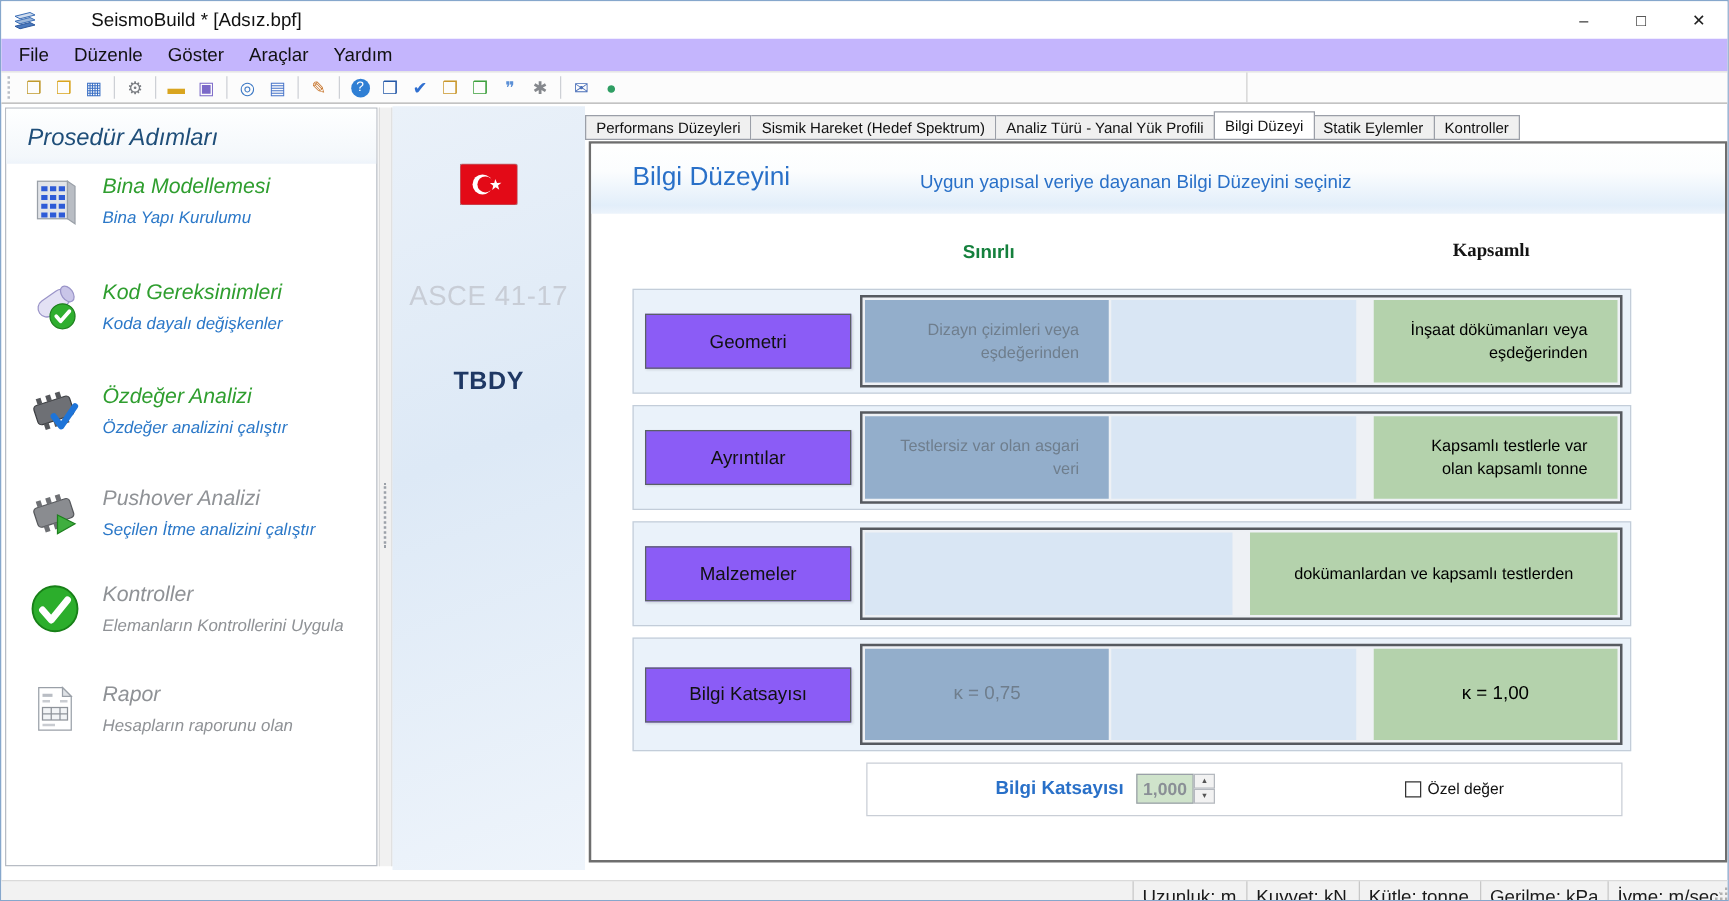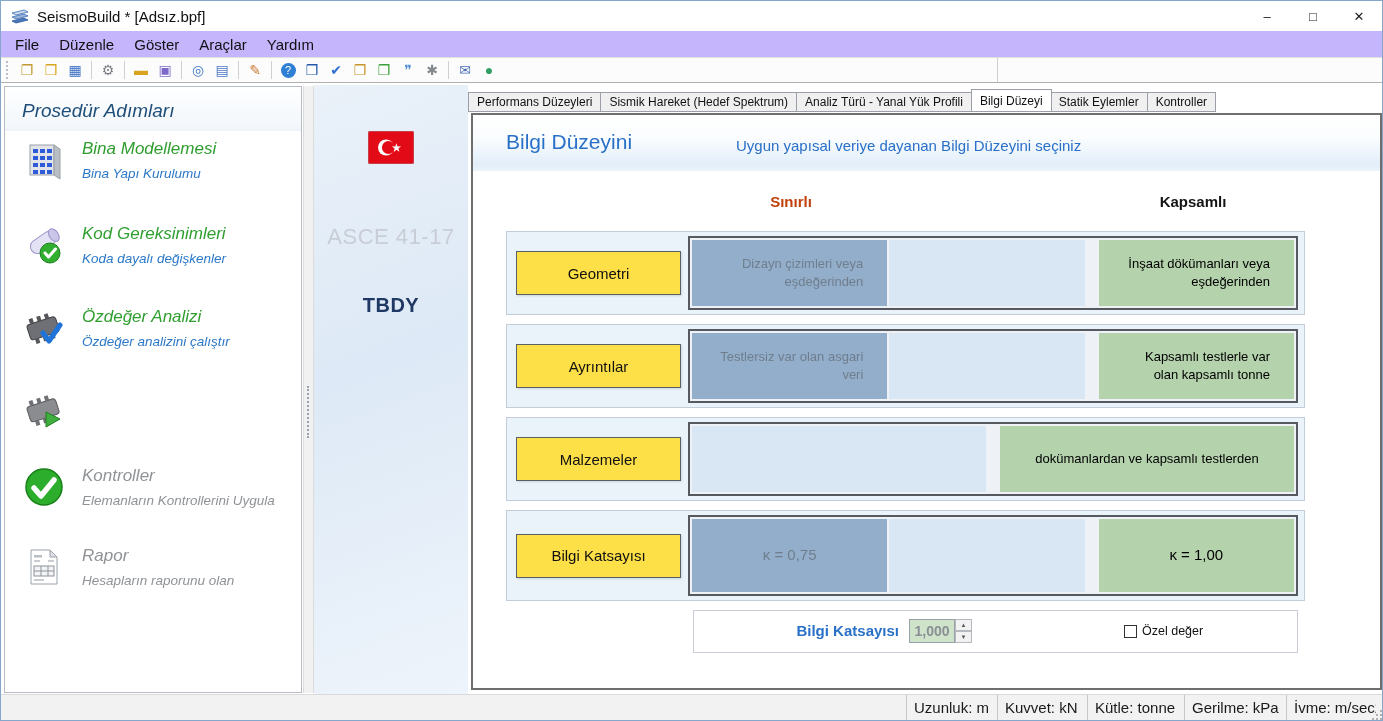--- a/index.html
+++ b/index.html
@@ -2,21 +2,21 @@
 <html><head>
 <meta charset="utf-8">
 <style>
   * { margin:0; padding:0; box-sizing:border-box; }
   body { font-family:"Liberation Sans", sans-serif; background:#888; }
   .window{
     position:relative; width:1383px; height:721px; background:#fff;
     border:1px solid #86a7cc; overflow:hidden; font-family:"Liberation Sans", sans-serif;
   }
   
-  .titlebar{position:absolute;left:0;top:0;right:0;height:30px;background:#fff;display:flex;align-items:center;padding-left:9px;}
+  .titlebar{position:absolute;left:0;top:0;right:0;height:30px;background:#fff;display:flex;align-items:center;padding-left:9px;gap:36px;}
   .app-icon{width:20px;height:17px;margin-right:7px;}
   .title-text{font-size:15px;color:#111;}
   .win-controls{position:absolute;right:0;top:0;height:30px;display:flex;}
   .win-btn{width:46px;height:30px;display:flex;align-items:center;justify-content:center;font-size:13px;color:#222;cursor:default;}
   
   .menubar{position:absolute;left:0;top:30px;right:0;height:26px;background:#c4b5fd;display:flex;align-items:center;padding-left:4px;}
   .menu-item{font-size:15px;color:#111;padding:3px 10px;}
   
   .toolbar{position:absolute;left:0;top:56px;right:0;height:26px;background:#fcfcfc;border-top:1px solid #e0e0e0;border-bottom:1px solid #b0b0b0;}
   .tb-band{position:absolute;left:0;top:0;bottom:0;width:997px;border-right:1px solid #cfcfcf;display:flex;align-items:center;}
@@ -49,42 +49,42 @@
   .tabs{position:absolute;left:467px;top:88px;right:2px;height:23px;display:flex;align-items:flex-end;}
   .tab{height:20px;padding:0 8px;background:#f0f0f0;border:1px solid #9b9fa8;border-left:none;display:flex;align-items:center;font-size:12px;color:#111;white-space:nowrap;}
   .tab:first-child{border-left:1px solid #9b9fa8;}
   .tab.active{height:23px;background:#fff;border-left:1px solid #9b9fa8;position:relative;z-index:2;margin:0 -1px;}
   
   .panel{position:absolute;left:470px;top:112px;width:911px;height:577px;border:2px solid #6e6e6e;background:#fff;}
   .panel-header{position:absolute;left:0;top:0;right:0;height:56px;background:linear-gradient(180deg,#ffffff 0%,#fbfdfe 40%,#e2eefa 88%,#ecf3fb 100%);}
   .panel-title{position:absolute;left:33px;top:15px;font-size:21px;color:#2970C8;}
   .panel-sub{position:absolute;left:263px;top:22px;font-size:15px;color:#2970C8;}
   .colhead{position:absolute;top:78px;width:200px;text-align:center;font-size:15px;font-weight:bold;}
-  .col-lim{left:218px;color:#c2410c;}
-  .col-comp{left:620px;color:#141414;}
+  .col-lim{left:218px;color:#15803d;}
+  .col-comp{left:620px;color:#141414;font-family:Liberation Serif, serif;}
   .lvl-row{position:absolute;left:33px;width:799px;background:#eaf2fa;border:1px solid #c3cdd9;}
   .r0{top:116px;height:84px}.r1{top:209px;height:84px}.r2{top:302px;height:84px}.r3{top:395px;height:91px}
-  .row-label{position:absolute;left:9px;top:50%;transform:translateY(-50%);width:165px;height:44px;background:#fde047;border:1px solid #5a5f66;display:flex;align-items:center;justify-content:center;font-size:15px;color:#111;box-shadow:1px 1px 2px rgba(0,0,0,.12);}
+  .row-label{position:absolute;left:9px;top:50%;transform:translateY(-50%);width:165px;height:44px;background:#8b5cf6;border:1px solid #5a5f66;display:flex;align-items:center;justify-content:center;font-size:15px;color:#111;box-shadow:1px 1px 2px rgba(0,0,0,.12);}
   .cells{position:absolute;left:181px;top:4px;bottom:4px;width:610px;border:2px solid #565a60;background:#eef1f5;display:flex;gap:2px;padding:2px;}
   .cell{flex:1;display:flex;align-items:center;justify-content:center;text-align:right;font-size:13px;line-height:1.35;padding:0 24px;}
   .cell-lim{background:#93aecb;color:#6f7e8d;}
   .cell-mid{background:#d9e6f4;}
   .cell-comp{background:#b4d2ac;color:#000000;margin-left:12px;}
   .r3 .cell{font-size:15px;}
   
   .factor-band{position:absolute;left:220px;top:495px;width:605px;height:43px;border:1px solid #c9ced6;background:#fff;}
   .factor-label{position:absolute;left:0;top:11px;width:205px;text-align:right;font-size:15px;font-weight:bold;color:#2970C8;}
   .factor-input{position:absolute;left:215px;top:8px;width:46px;height:24px;background:#cfe3cb;border:1px solid #9aa0a8;display:flex;align-items:center;justify-content:center;font-size:14px;font-weight:bold;color:#8a8f96;}
   .spinner{position:absolute;left:261px;top:8px;width:17px;height:24px;display:flex;flex-direction:column;}
   .spin-btn{flex:1;background:#f2f2f2;border:1px solid #b5b9bf;font-size:6px;color:#555;display:flex;align-items:center;justify-content:center;}
   .checkbox-wrap{position:absolute;left:430px;top:13px;display:flex;align-items:center;gap:5px;}
   .checkbox{width:13px;height:13px;background:#fff;border:1px solid #333;}
   .checkbox-label{font-size:12.5px;color:#111;}
   
-  .statusbar{position:absolute;left:0;right:0;bottom:0;height:26px;background:#f2f2f2;border-top:1px solid #dadada;font-size:15px;color:#1a1a1a;}
+  .statusbar{position:absolute;left:0;right:0;bottom:0;height:16px;background:#f2f2f2;border-top:1px solid #dadada;font-size:15px;color:#1a1a1a;}
   .sb-panel{position:absolute;top:0;height:26px;line-height:25px;padding-left:7px;border-left:1px solid #c8c8c8;overflow:hidden;white-space:nowrap;}
   .sb-0{left:905px;width:90px}.sb-1{left:996px;width:89px}.sb-2{left:1086px;width:96px}
   .sb-3{left:1183px;width:101px}.sb-4{left:1285px;width:90px}
   .grip{position:absolute;right:4px;bottom:4px;width:2px;height:2px;background:#b0b0b0;
         box-shadow:-4px 4px 0 #b0b0b0, 0 4px 0 #b0b0b0, 4px 4px 0 #b0b0b0, 4px 0 0 #b0b0b0, 4px -4px 0 #b0b0b0;}
 </style>
 </head>
 <body>
 
 <div class="window">
@@ -211,20 +211,24 @@
           <rect x="7" y="15" width="30" height="16" rx="3" fill="#8a8c90" stroke="#55575b"></rect>
           <rect x="11" y="10" width="4" height="5" fill="#6e7074"></rect>
             <rect x="19" y="10" width="4" height="5" fill="#6e7074"></rect>
             <rect x="27" y="10" width="4" height="5" fill="#6e7074"></rect>
           <rect x="11" y="31" width="4" height="5" fill="#6e7074"></rect>
             <rect x="19" y="31" width="4" height="5" fill="#6e7074"></rect>
             <rect x="27" y="31" width="4" height="5" fill="#6e7074"></rect>
         </g>
         <polygon points="25,25 39,32 25,40" fill="#3fae3f" stroke="#1d7f1d"></polygon>
       </svg>
+      <div>
+        <div class="si-title t-gray">Pushover Analizi</div>
+        <div class="si-sub s-blue">Seçilen İtme analizini çalıştır</div>
+      </div>
     </div>
 
     <div class="side-item si-4">
       <svg class="side-ic" viewBox="0 0 46 46">
         <circle cx="23" cy="23" r="18" fill="#2cae2c" stroke="#188018" stroke-width="1.5"></circle>
         <path d="M13 24 l7 8 l13 -16" stroke="#fff" stroke-width="5.5" fill="none" stroke-linecap="round" stroke-linejoin="round"></path>
       </svg>
       <div>
         <div class="si-title t-gray">Kontroller</div>
         <div class="si-sub s-gray">Elemanların Kontrollerini Uygula</div>

